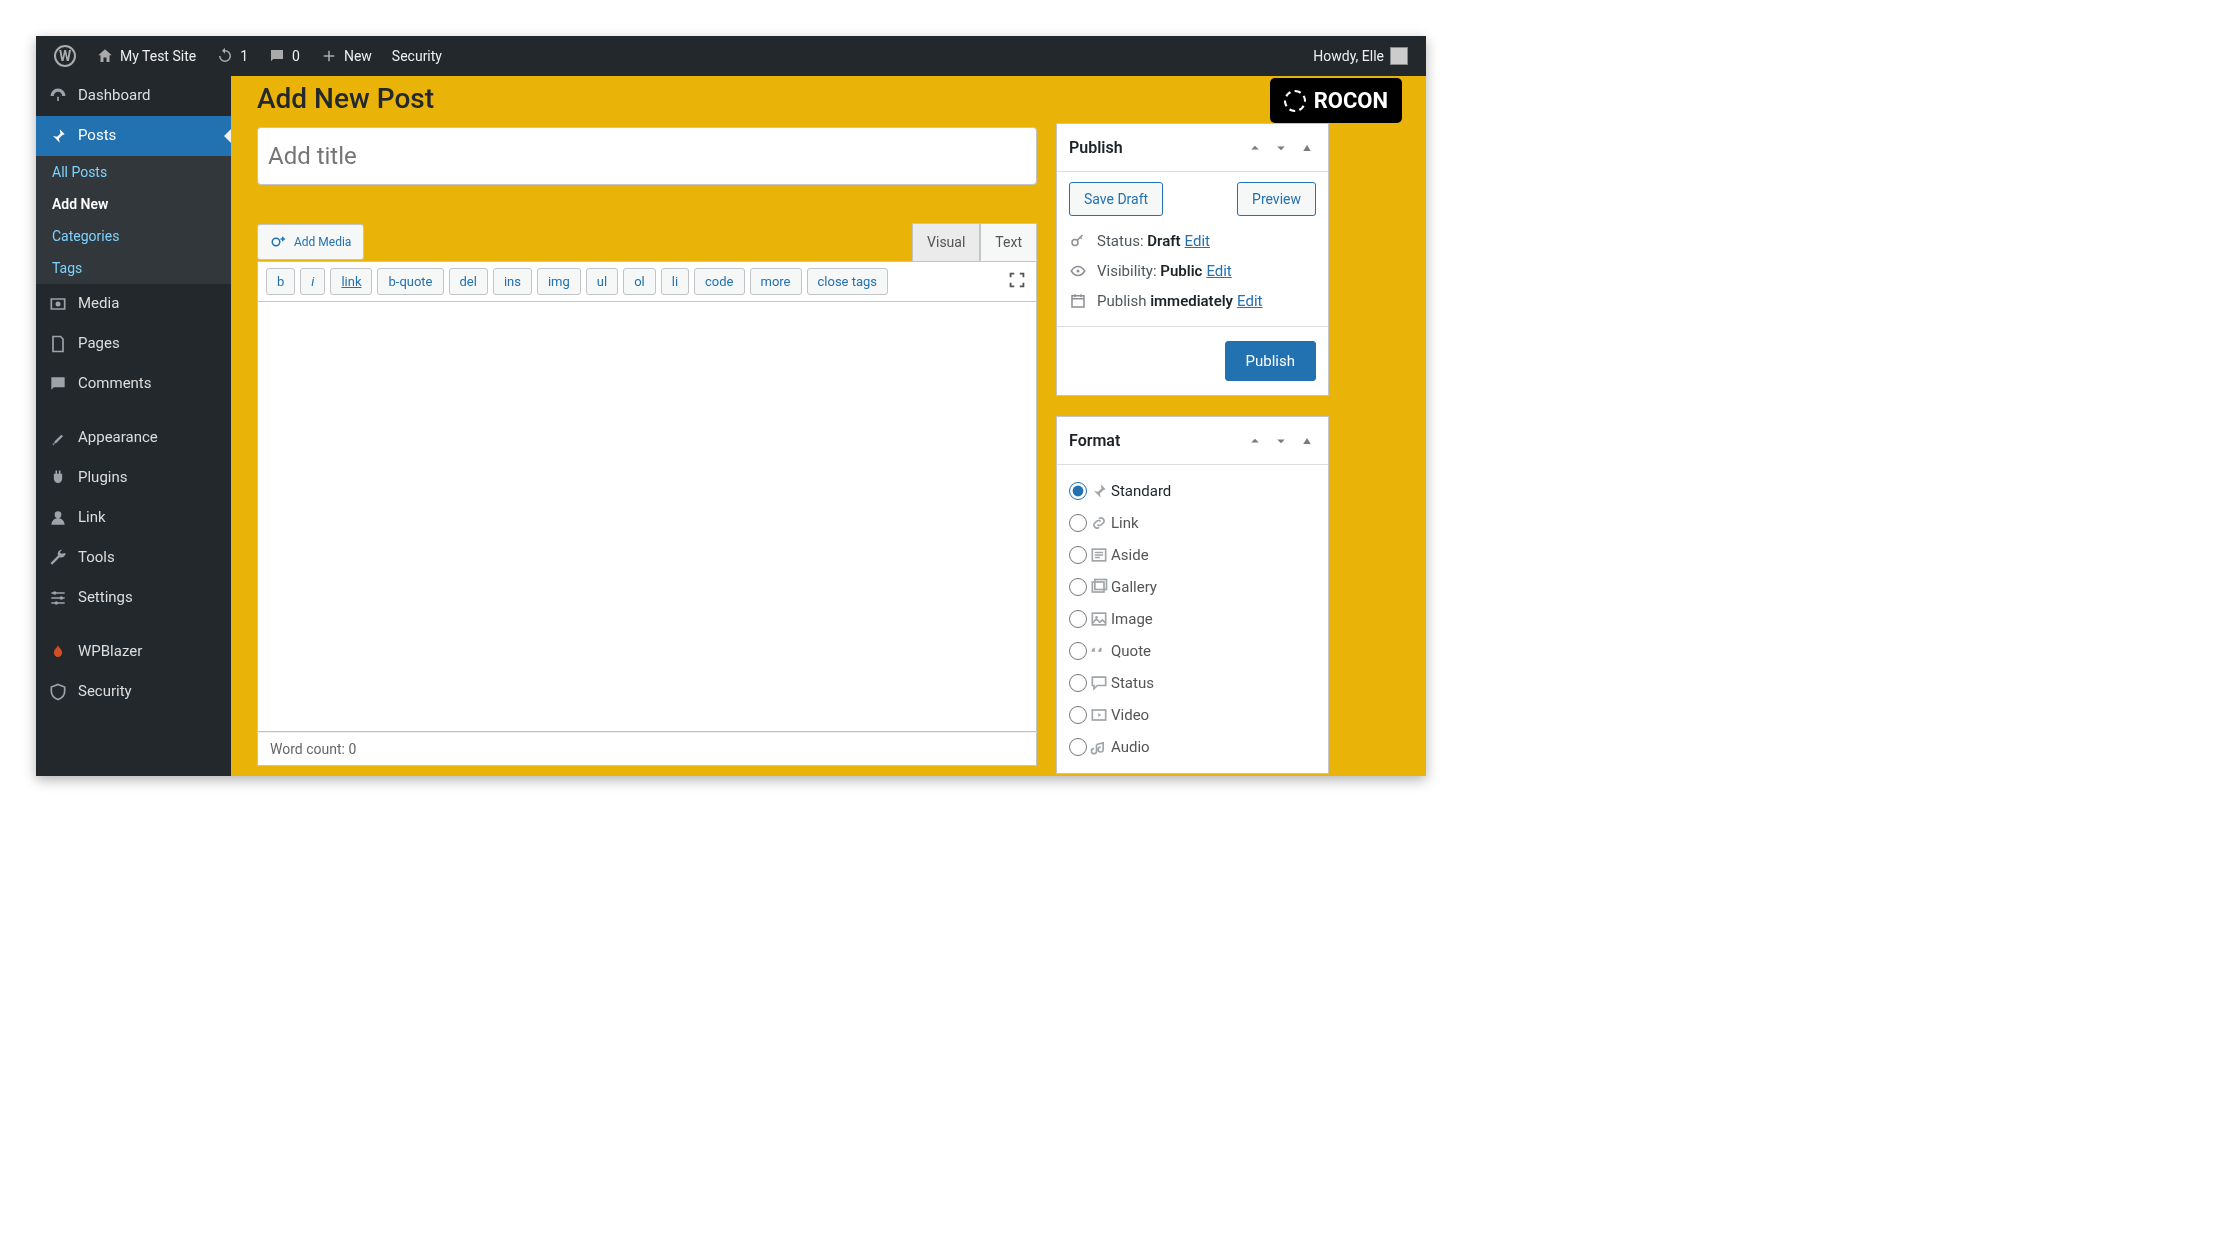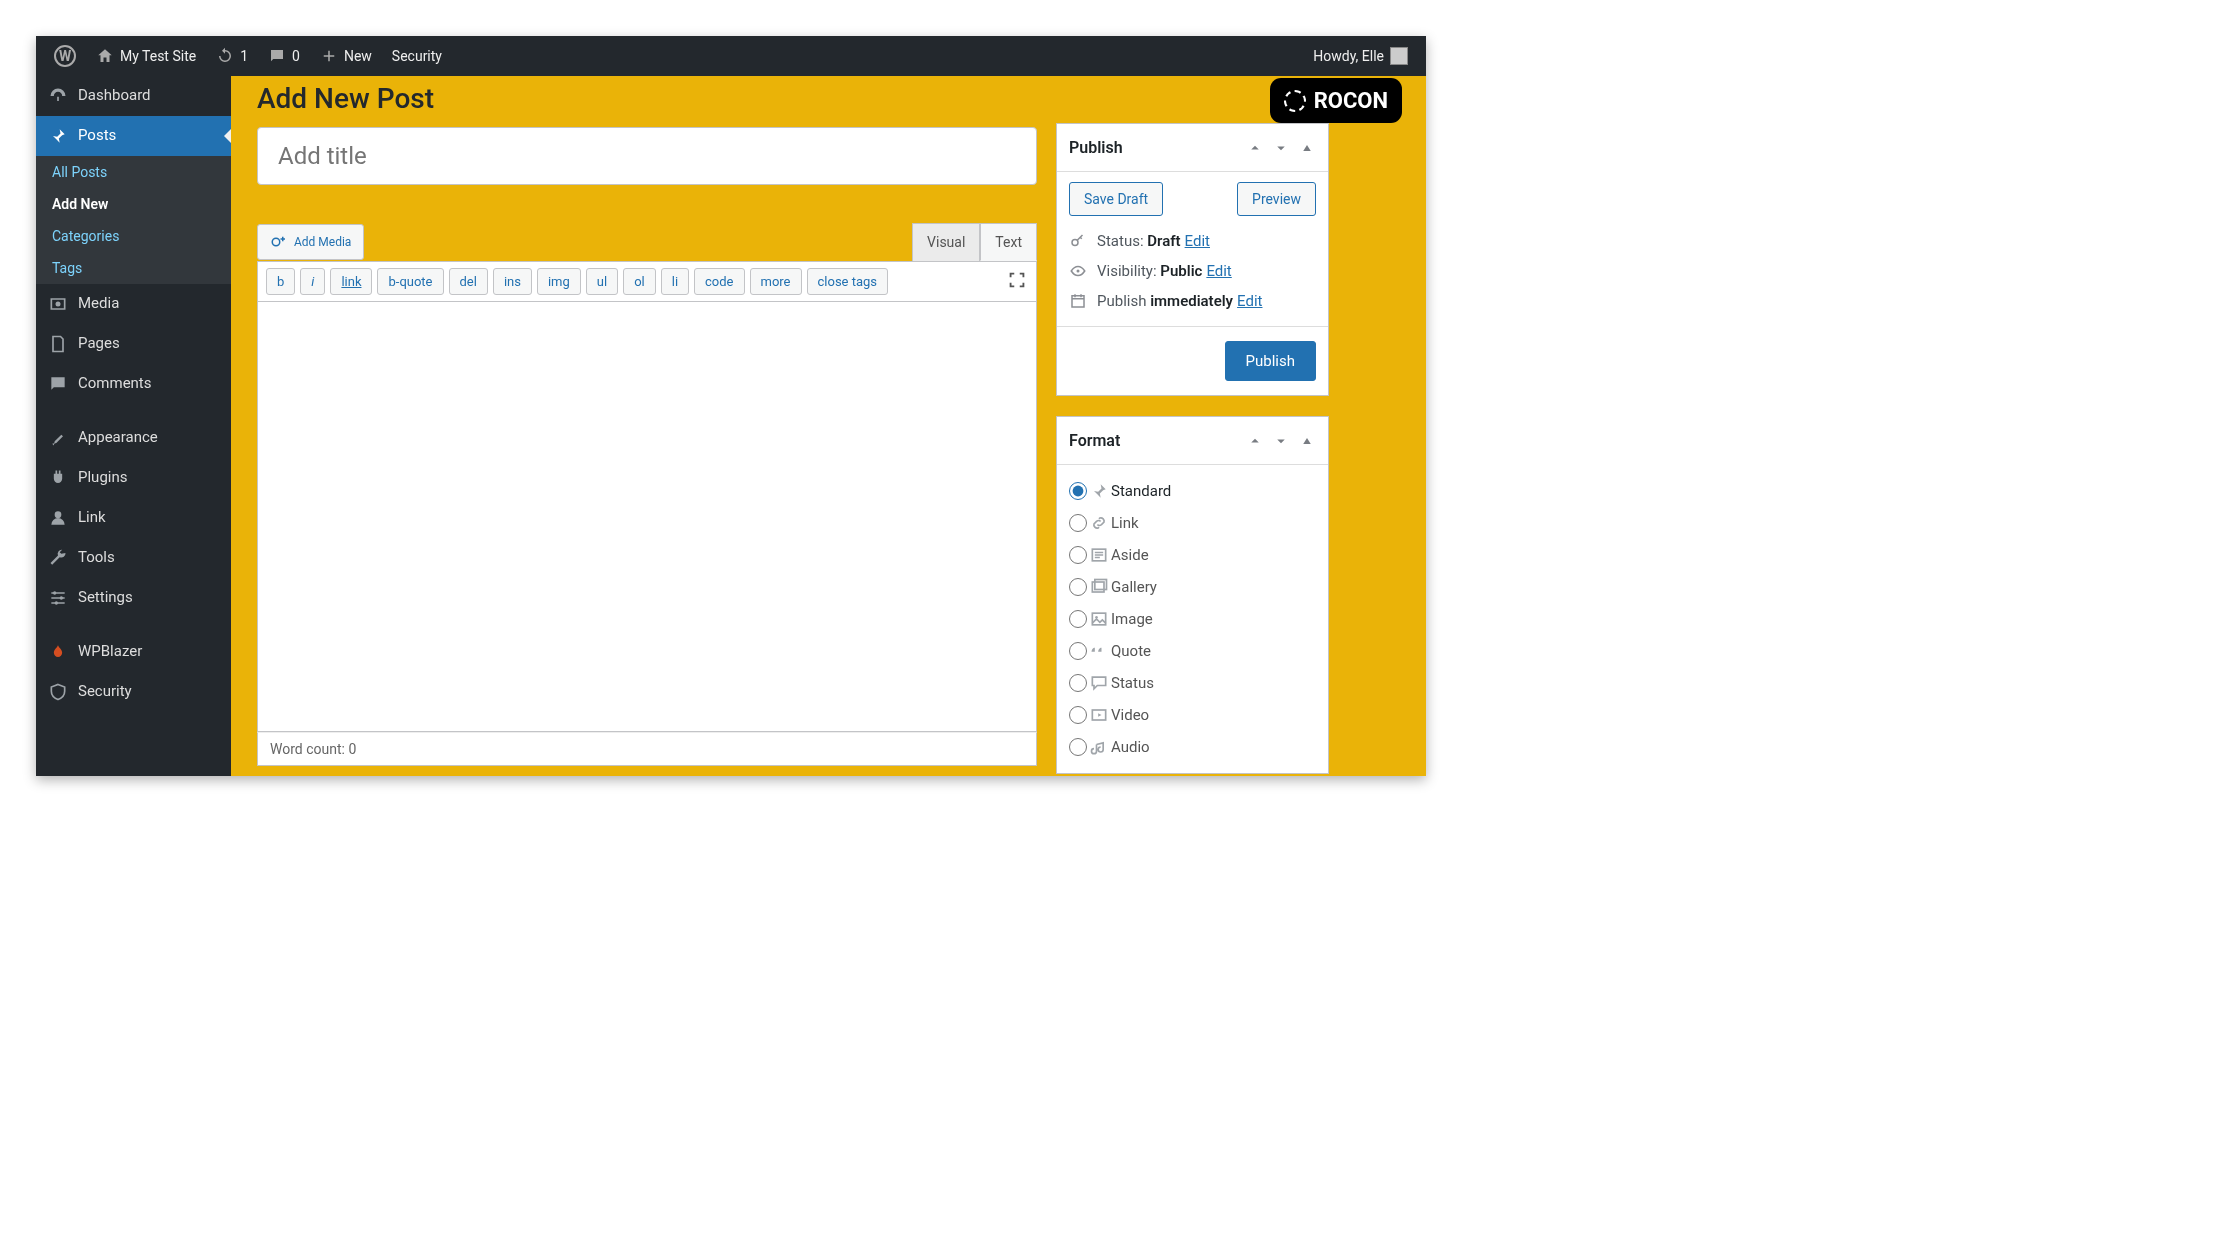--- a/index.html
+++ b/index.html
@@ -16,21 +16,21 @@
 .sidebar .menu-item{display:flex;align-items:flex-start;gap:10px;padding:10px 12px;cursor:pointer;color:#ddd;position:relative}
 .sidebar .menu-item.current{background:#2271b1;color:#fff}
 .sidebar .menu-item.current::after{content:"";position:absolute;right:-1px;top:50%;transform:translateY(-50%);border:8px solid transparent;border-right-color:#f0f0f0}
 .sidebar .menu-item svg{width:20px;height:20px;fill:#9da3a8}
 .sidebar .menu-item.current svg{fill:#fff}
 .sidebar .submenu{background:#32373c}
 .sidebar .submenu .sub{padding:8px 12px 8px 16px;color:#7dd3fc;cursor:pointer;font-size:14px}
 .sidebar .submenu .sub.active{color:#fff;font-weight:600}
 .content{flex:1;background:#eab308;padding:0 20px 0 26px;position:relative;overflow:hidden}
 .page-title{font-size:28px;color:#23282d;padding:6px 0 12px;font-weight:500}
-.title-input{width:780px;background:#fff;border:1px solid #c3c4c7;border-radius:4px;padding:14px 20px;font-size:24px;color:#888}
+.title-input{width:780px;background:#fff;border:1px solid #c3c4c7;border-radius:4px;padding:14px 10px;font-size:24px;color:#888}
 .editor-toolbar{width:780px;margin-top:38px;display:flex;align-items:center}
 .add-media{display:flex;align-items:center;gap:6px;background:#f6f7f7;border:1px solid #c3c4c7;border-radius:3px;padding:8px 12px;cursor:pointer;color:#2271b1;font-size:12px}
 .tab-group{margin-left:auto;display:flex}
 .tab{padding:10px 14px;border:1px solid #c3c4c7;background:#f6f7f7;font-size:14px;color:#555;cursor:pointer}
 .tab.inactive{border-bottom:none;background:#ebebeb}
 .tab.active{background:#f6f7f7;border-bottom-color:#f6f7f7}
 .quicktags{width:780px;background:#fff;border:1px solid #c3c4c7;border-top:1px solid #c3c4c7;padding:6px 8px;display:flex;gap:5px;align-items:center}
 .qt-btn{background:#f6f7f7;border:1px solid #c3c4c7;border-radius:3px;padding:5px 10px;font-size:13px;color:#2271b1;cursor:pointer;font-family:inherit}
 .qt-btn.link{text-decoration:underline}
 .qt-btn.italic{font-style:italic}
@@ -50,21 +50,21 @@
 .meta-line{display:flex;align-items:center;gap:10px;padding:6px 0;font-size:15px;color:#50575e}
 .meta-line svg{width:18px;height:18px;fill:#8c8f94;flex-shrink:0}
 .meta-line .bold{font-weight:600;color:#1d2327}
 .meta-line .edit-link{color:#2271b1;cursor:pointer;text-decoration:underline;margin-left:4px}
 .publish-row{display:flex;padding:14px 12px;border-top:1px solid #ddd}
 .button-primary{background:#2271b1;border:1px solid #2271b1;border-radius:3px;padding:10px 20px;color:#fff;font-size:15px;cursor:pointer;margin-left:auto}
 .format-item{display:flex;align-items:center;gap:2px;padding:6px 0;font-size:15px;color:#555}
 .format-item input{width:18px;height:18px;accent-color:#2271b1}
 .format-item svg{width:20px;height:20px;fill:#a0a5aa}
 .format-item.sel{color:#1d2327}
-.rocon-badge{position:absolute;top:42px;right:24px;background:#000;color:#fff;padding:10px 14px;font-weight:700;font-size:22px;display:flex;align-items:center;gap:8px;z-index:50;border-radius:11px;font-family:serif}
+.rocon-badge{position:absolute;top:42px;right:24px;background:#000;color:#fff;padding:10px 14px;font-weight:700;font-size:22px;display:flex;align-items:center;gap:8px;z-index:50;border-radius:5px;font-family:serif}
 .rocon-badge .gear{width:22px;height:22px;border:2px dashed #fff;border-radius:50%}
 </style>
 </head>
 <body>
 
 <div class="window">
 
   <div class="adminbar">
     <div class="abitem">
         <span class="wp-logo">W</span>

